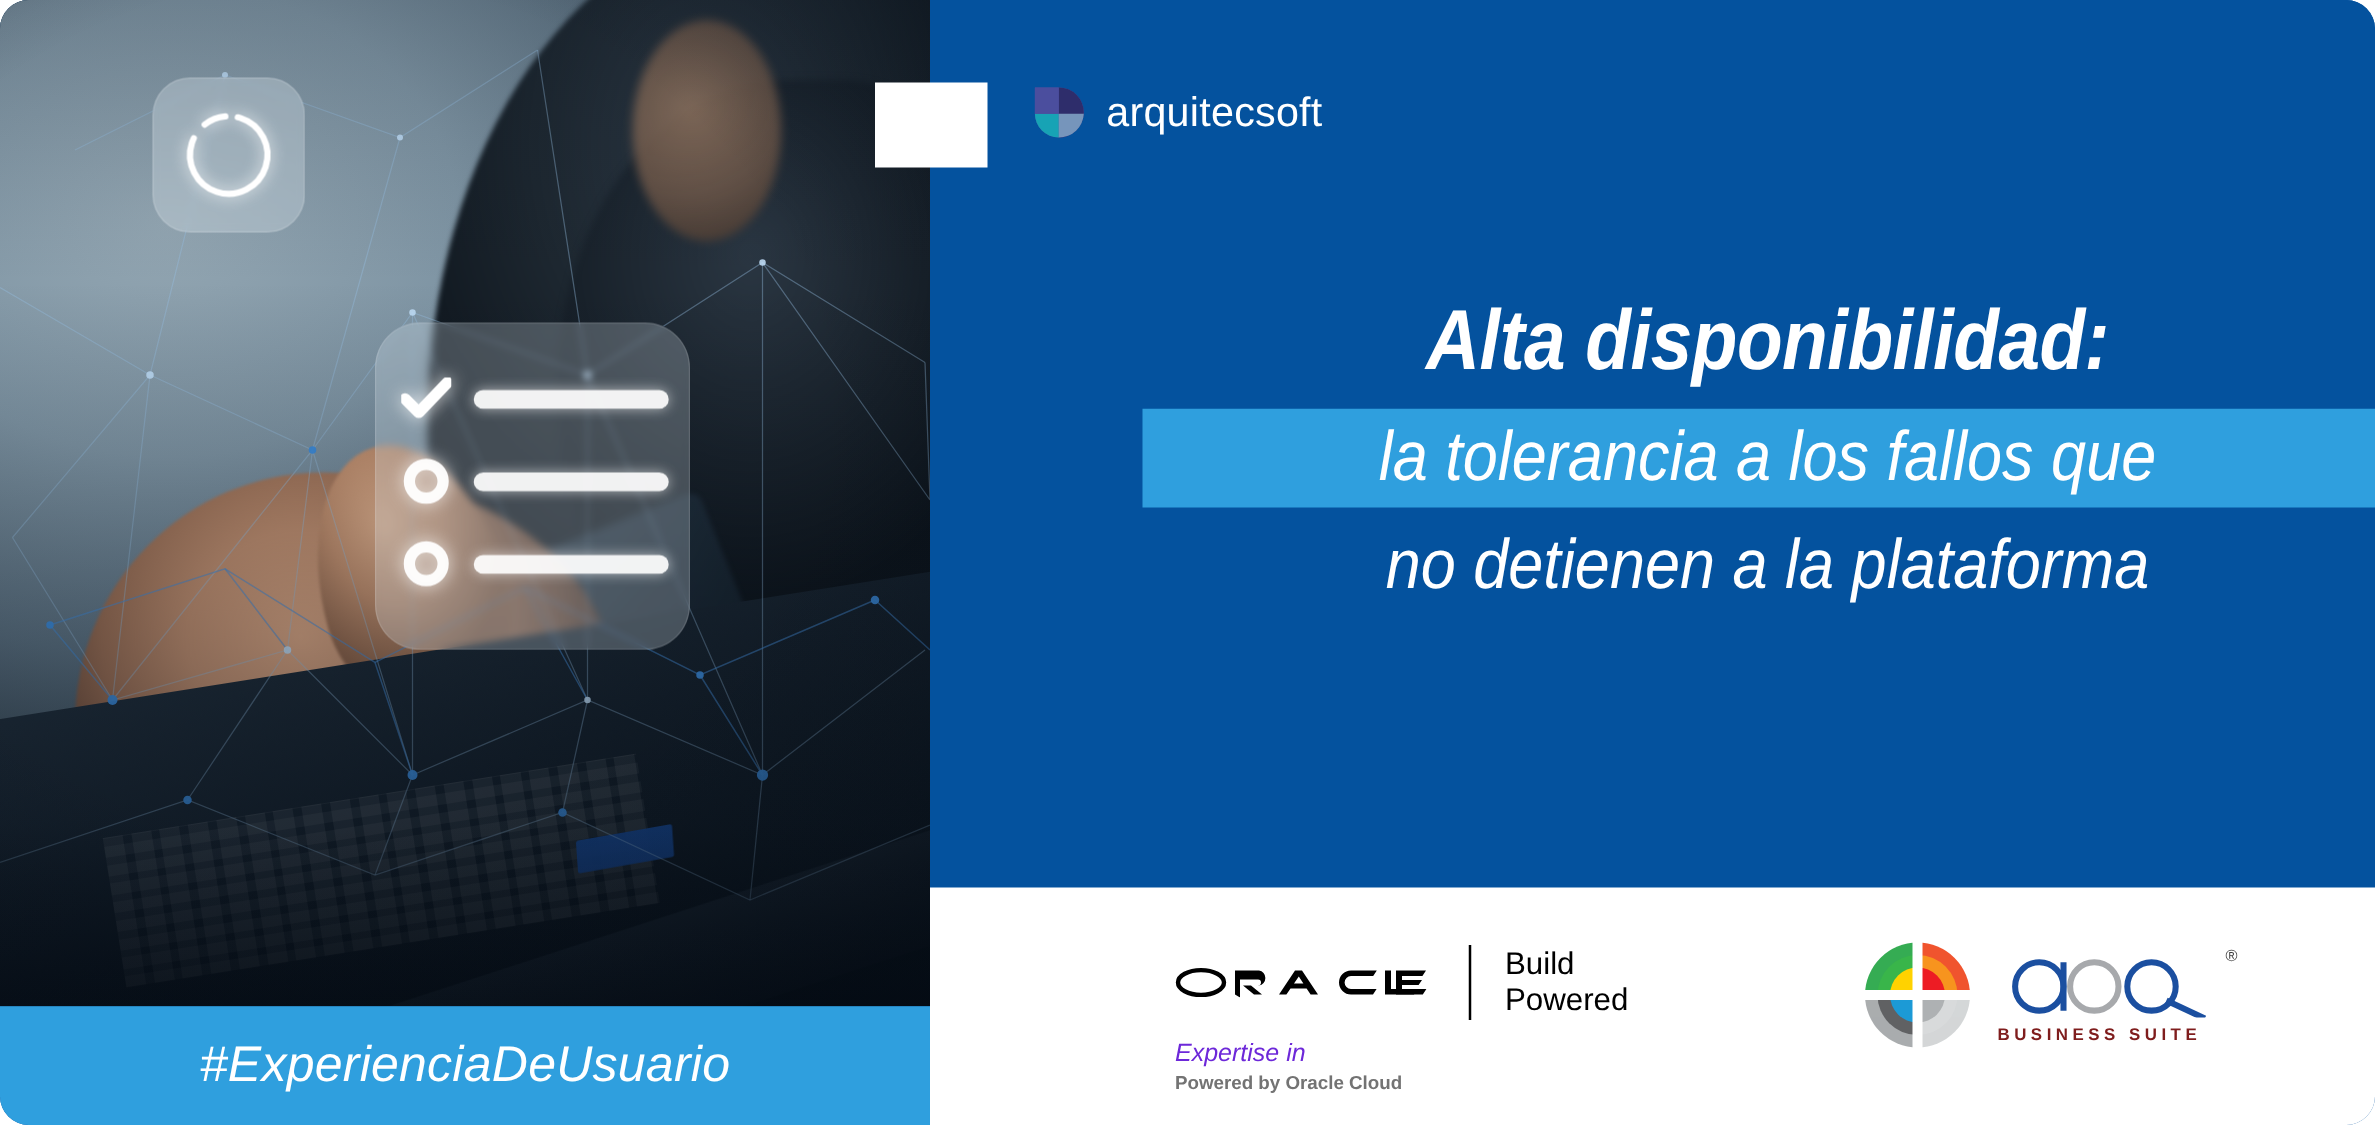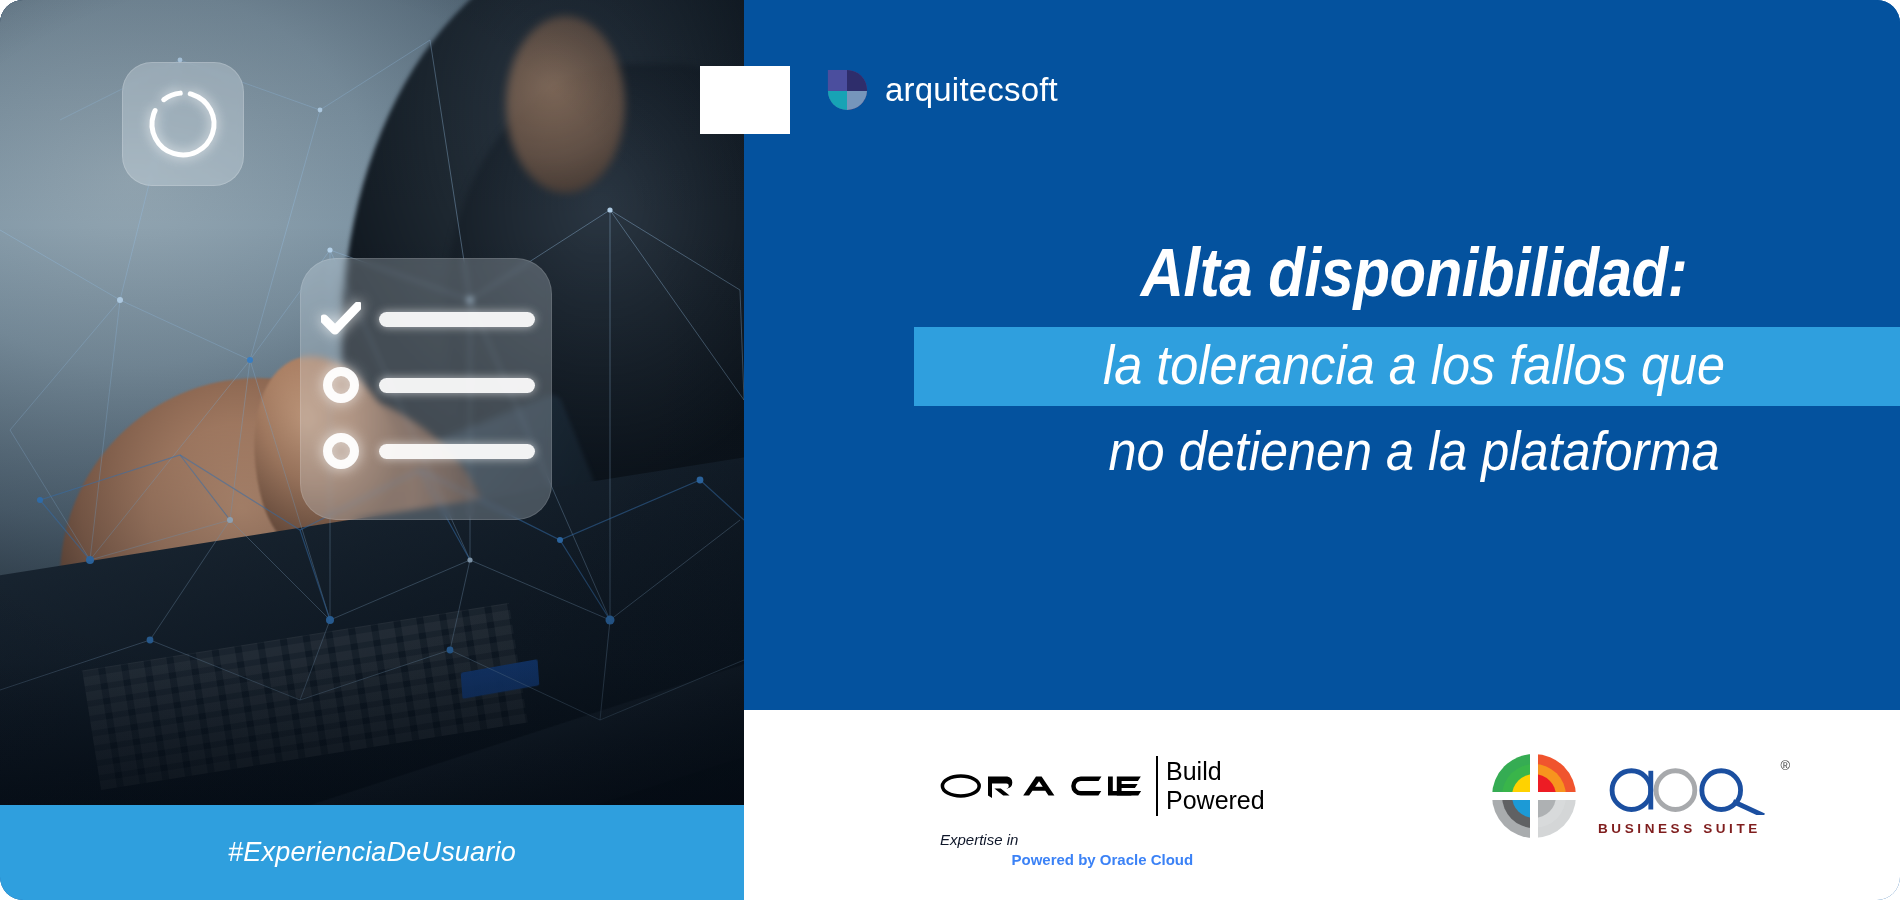--- a/index.html
+++ b/index.html
@@ -335,21 +335,21 @@
     top: 805px;
     width: 744px;
     height: 95px;
     background: #2F9FDE;
     display: flex;
     align-items: center;
     justify-content: center;
   }
   .hashtag-text {
     color: #ffffff;
-    font-size: 27px;
+    font-size: 40px;
     font-style: italic;
     font-weight: 400;
     letter-spacing: .2px;
   }
 
   
   .footer {
     position: absolute;
     left: 744px;
     top: 710px;
@@ -363,46 +363,45 @@
     position: absolute;
     left: 196px;
     top: 46px;
     display: flex;
     flex-direction: column;
     gap: 14px;
   }
   .oracle-top {
     display: flex;
     align-items: center;
-    gap: 8px;
+    gap: 27px;
   }
   .oracle-word { height: 24px; display: block; }
   .oracle-div {
     width: 2px;
     height: 60px;
     background: #000000;
   }
   .oracle-bp {
     color: #000000;
     font-size: 25px;
     line-height: 1.18;
     font-weight: 400;
   }
   .oracle-sub1 {
-    color: #0f172a;
-    font-size: 15px;
+    color: #6d28d9;
+    font-size: 20px;
     font-style: italic;
     line-height: 1.35;
   }
   .oracle-sub2 {
-    color: #3b82f6;
+    color: #737373;
     font-size: 15px;
     font-weight: 700;
     line-height: 1.35;
-    text-align: center;
   }
 
   
   .arq-lock {
     position: absolute;
     left: 740px;
     top: 36px;
     display: flex;
     align-items: center;
     gap: 10px;

